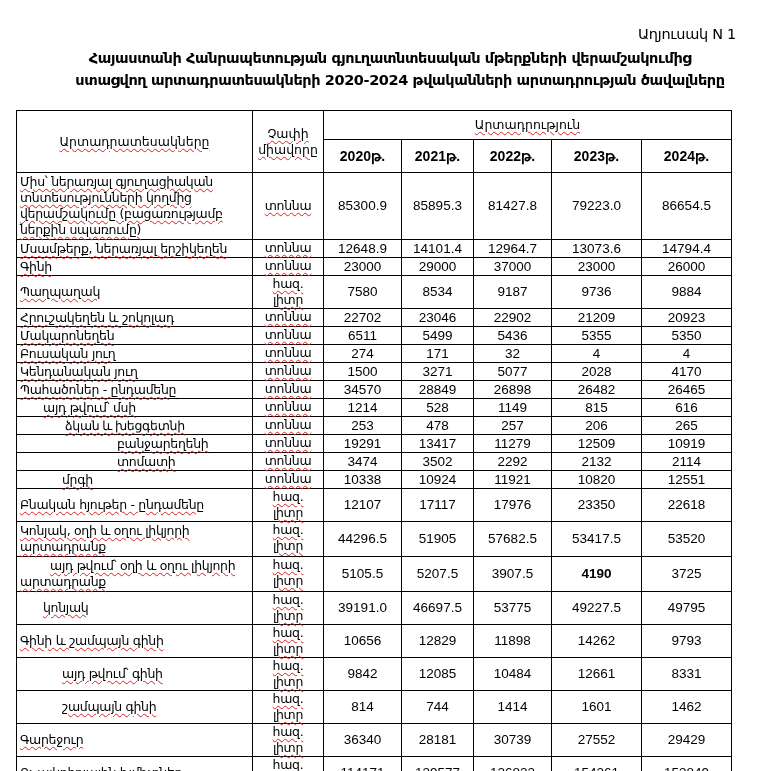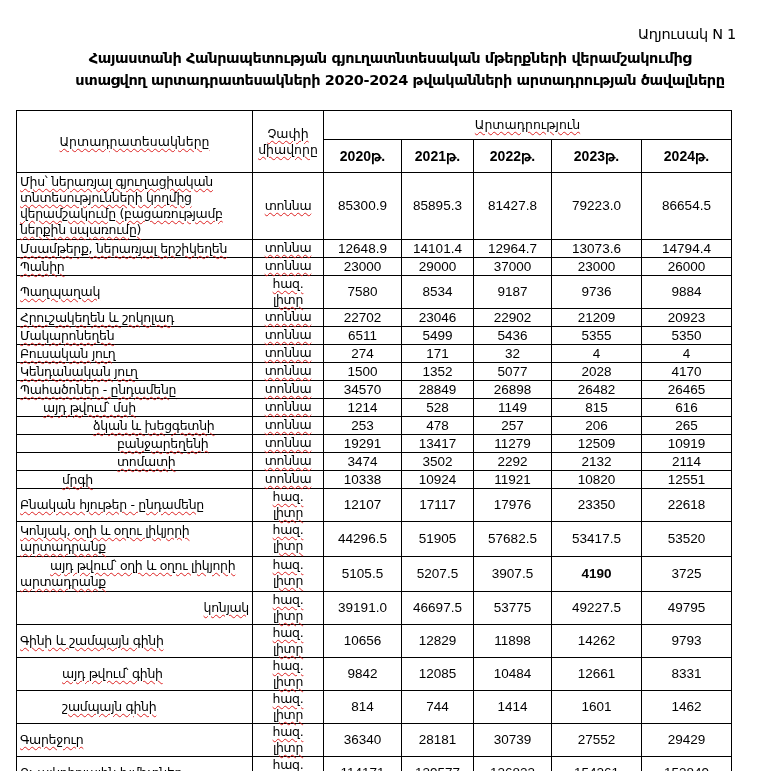--- a/index.html
+++ b/index.html
@@ -68,21 +68,21 @@
       <tr class="r1">
         <td class="name"><span class="sq">Մսամթերք, ներառյալ երշիկեղեն</span></td>
         <td class="unit"><span class="sq">տոննա</span></td>
         <td class="num">12648.9</td>
         <td class="num">14101.4</td>
         <td class="num">12964.7</td>
         <td class="num">13073.6</td>
         <td class="num">14794.4</td>
       </tr>
       <tr class="r1">
-        <td class="name"><span class="sq">Պանիր</span></td>
+        <td class="name"><span class="sq">Գինի</span></td>
         <td class="unit"><span class="sq">տոննա</span></td>
         <td class="num">23000</td>
         <td class="num">29000</td>
         <td class="num">37000</td>
         <td class="num">23000</td>
         <td class="num">26000</td>
       </tr>
       <tr class="r1">
         <td class="name"><span class="sq">Պաղպաղակ</span></td>
         <td class="unit"><span class="sq">հազ. լիտր</span></td>
@@ -116,21 +116,21 @@
         <td class="num">274</td>
         <td class="num">171</td>
         <td class="num">32</td>
         <td class="num">4</td>
         <td class="num">4</td>
       </tr>
       <tr class="r1">
         <td class="name"><span class="sq">Կենդանական յուղ</span></td>
         <td class="unit"><span class="sq">տոննա</span></td>
         <td class="num">1500</td>
-        <td class="num">1352</td>
+        <td class="num">3271</td>
         <td class="num">5077</td>
         <td class="num">2028</td>
         <td class="num">4170</td>
       </tr>
       <tr class="r1">
         <td class="name"><span class="sq">Պահածոներ - ընդամենը</span></td>
         <td class="unit"><span class="sq">տոննա</span></td>
         <td class="num">34570</td>
         <td class="num">28849</td>
         <td class="num">26898</td>
@@ -140,21 +140,21 @@
       <tr class="r1">
         <td class="name" style="padding-left: 26px;"><span class="sq">այդ թվում՝ մսի</span></td>
         <td class="unit"><span class="sq">տոննա</span></td>
         <td class="num">1214</td>
         <td class="num">528</td>
         <td class="num">1149</td>
         <td class="num">815</td>
         <td class="num">616</td>
       </tr>
       <tr class="r1">
-        <td class="name" style="padding-left: 76px;"><span class="sq">ձկան և խեցգետնի</span></td>
+        <td class="name" style="padding-left: 48px; font-family: Liberation Serif, serif;"><span class="sq">ձկան և խեցգետնի</span></td>
         <td class="unit"><span class="sq">տոննա</span></td>
         <td class="num">253</td>
         <td class="num">478</td>
         <td class="num">257</td>
         <td class="num">206</td>
         <td class="num">265</td>
       </tr>
       <tr class="r1">
         <td class="name" style="padding-left: 100px;"><span class="sq">բանջարեղենի</span></td>
         <td class="unit"><span class="sq">տոննա</span></td>
@@ -203,21 +203,21 @@
       <tr class="r2">
         <td class="name" style="text-indent: 30px;"><span class="sq" style="display: inline;">այդ թվում՝ օղի և օղու լիկյորի արտադրանք</span></td>
         <td class="unit"><span class="sq">հազ. լիտր</span></td>
         <td class="num">5105.5</td>
         <td class="num">5207.5</td>
         <td class="num">3907.5</td>
         <td class="num bold">4190</td>
         <td class="num">3725</td>
       </tr>
       <tr class="r1">
-        <td class="name" style="padding-left: 26px; text-align: right;"><span class="sq">կոնյակ</span></td>
+        <td class="name" style="padding-left: 26px;"><span class="sq">կոնյակ</span></td>
         <td class="unit"><span class="sq">հազ. լիտր</span></td>
         <td class="num">39191.0</td>
         <td class="num">46697.5</td>
         <td class="num">53775</td>
         <td class="num">49227.5</td>
         <td class="num">49795</td>
       </tr>
       <tr class="r1">
         <td class="name"><span class="sq">Գինի և շամպայն գինի</span></td>
         <td class="unit"><span class="sq">հազ. լիտր</span></td>

